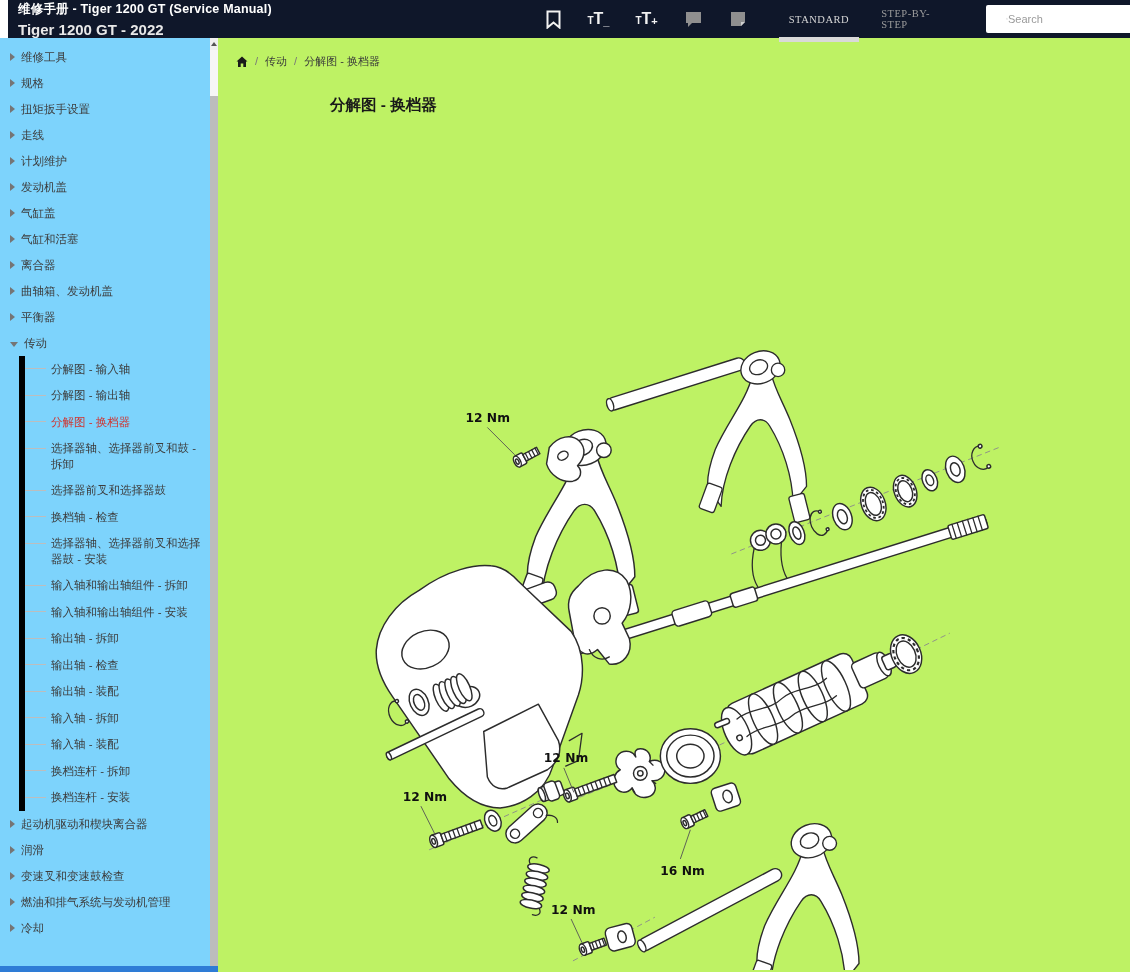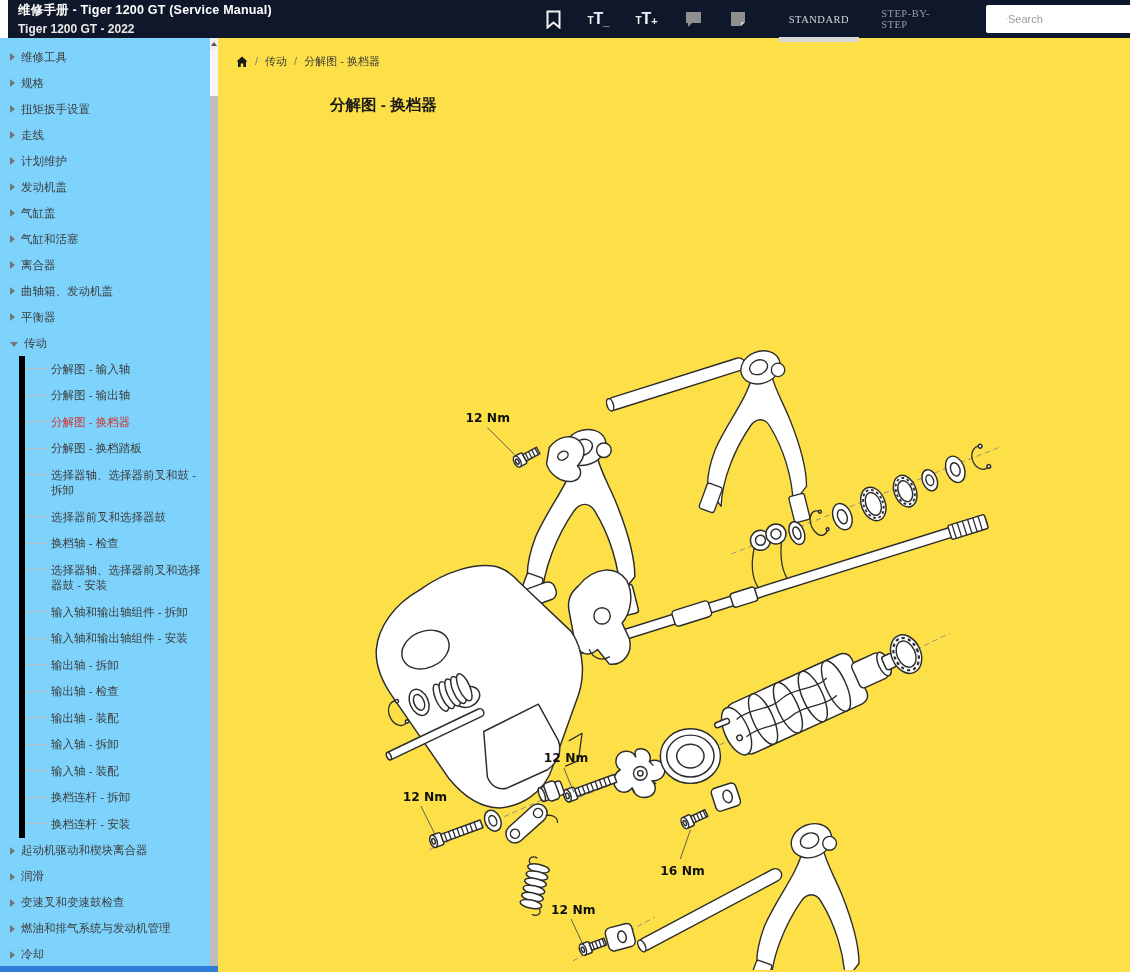--- a/index.html
+++ b/index.html
@@ -4,21 +4,21 @@
 <style>
   * { margin:0; padding:0; box-sizing:border-box; }
   html,body { width:1130px; height:972px; overflow:hidden; background:#fff;
     font-family:"Liberation Sans", sans-serif; }
 
   
   .header { position:fixed; top:0; left:8px; width:1130px; height:38px;
     background:#0f172a; color:#fff; display:flex; align-items:center; z-index:30; }
   .header-titles { padding-left:10px; width:540px; }
   .header-title { font-size:12.5px; font-weight:bold; letter-spacing:.2px; }
-  .header-subtitle { font-size:12px; font-weight:bold; color:#e8e8e8; margin-top:3px; }
+  .header-subtitle { font-size:15px; font-weight:bold; color:#e8e8e8; margin-top:3px; }
   .header-icons { display:flex; align-items:center; gap:26px; }
   .hicon { display:flex; align-items:center; justify-content:center; cursor:pointer; }
   .ticon { color:#f2f2f2; font-weight:bold; display:flex; align-items:flex-end; line-height:1; }
   .ticon .t-sm { font-size:10px; padding-bottom:1px; }
   .ticon .t-lg { font-size:16px; }
   .ticon .t-op { font-size:11px; padding-bottom:0px; }
   .tabs { display:flex; align-items:center; gap:8px; margin-left:30px; height:38px;font-family:Liberation Serif, serif; }
   .tab { font-size:10.5px; letter-spacing:.5px; color:#9c9c9c; padding:0 12px; height:38px;
     display:flex; align-items:center; position:relative; cursor:pointer; }
   .tab.active { color:#d6d6d6; }
@@ -47,21 +47,21 @@
 
   
   .sb-scroll { position:fixed; top:38px; left:210px; width:8px; height:934px; background:#f6f6f6; z-index:25; }
   .sb-btn { width:8px; height:12px; background:#f0f0f0; display:flex; align-items:center; justify-content:center; }
   .sb-btn .up { width:0; height:0; border-left:3px solid transparent; border-right:3px solid transparent;
     border-bottom:4px solid #555; }
   .sb-thumb { position:absolute; top:58px; left:0; width:8px; height:876px; background:#bcbcbc; }
   .blue-strip { position:fixed; left:0; bottom:0; width:218px; height:6px; background:#2e7cd6; z-index:26; }
 
   
-  .main { position:fixed; top:38px; left:218px; width:912px; height:934px; background:#fde047; }
+  .main { position:fixed; top:38px; left:218px; width:912px; height:934px; background:#bef264; }
   .breadcrumb { display:flex; align-items:center; gap:7px; padding:16px 0 0 18px;
     font-size:11px; color:#3a3a3a; }
   .crumb { cursor:pointer; }
   .crumb-sep { color:#777; }
   .page-title { margin:26px 0 0 112px; font-size:15.5px; font-weight:bold; color:#191919; }
 
   .diagram { position:absolute; left:10px; top:120px; width:912px; height:812px;font-weight:bold; }
   svg { display:block; }
   .ln { fill:#fff; stroke:#2c2c2c; stroke-width:1.6; stroke-linejoin:round; }
   .ln2 { fill:none; stroke:#2c2c2c; stroke-width:1.4; stroke-linejoin:round; stroke-linecap:round; }
@@ -165,21 +165,20 @@
         <span>平衡器</span>
       </div>
       <div class="item expanded">
         <span class="tri"></span>
         <span>传动</span>
       </div>
       <div class="children">
         <div class="child">分解图 - 输入轴</div>
         <div class="child">分解图 - 输出轴</div>
         <div class="child active">分解图 - 换档器</div>
-        <div class="child">分解图 - 换档踏板</div>
         <div class="child">选择器轴、选择器前叉和鼓 - 拆卸</div>
         <div class="child">选择器前叉和选择器鼓</div>
         <div class="child">换档轴 - 检查</div>
         <div class="child">选择器轴、选择器前叉和选择器鼓 - 安装</div>
         <div class="child">输入轴和输出轴组件 - 拆卸</div>
         <div class="child">输入轴和输出轴组件 - 安装</div>
         <div class="child">输出轴 - 拆卸</div>
         <div class="child">输出轴 - 检查</div>
         <div class="child">输出轴 - 装配</div>
         <div class="child">输入轴 - 拆卸</div>

